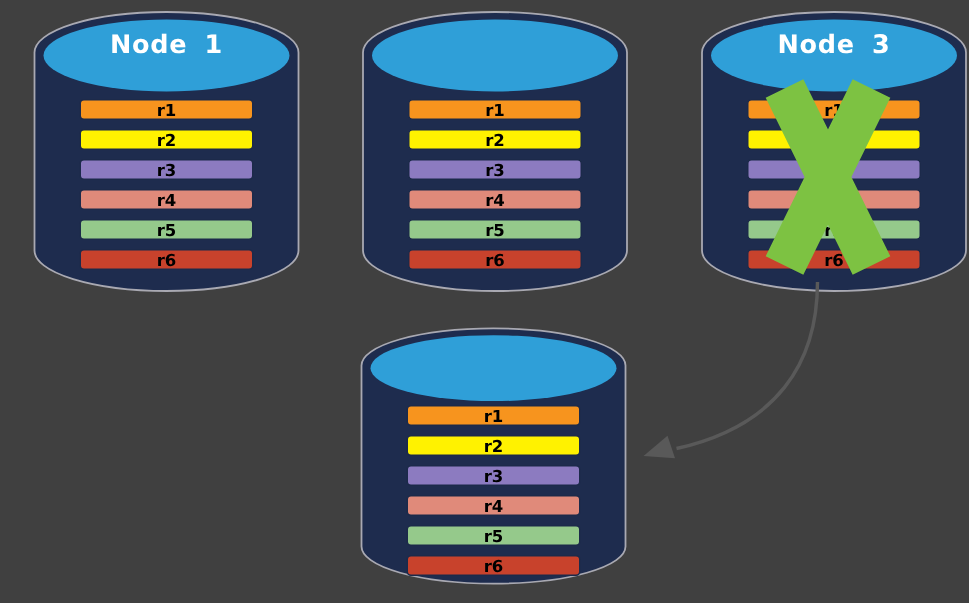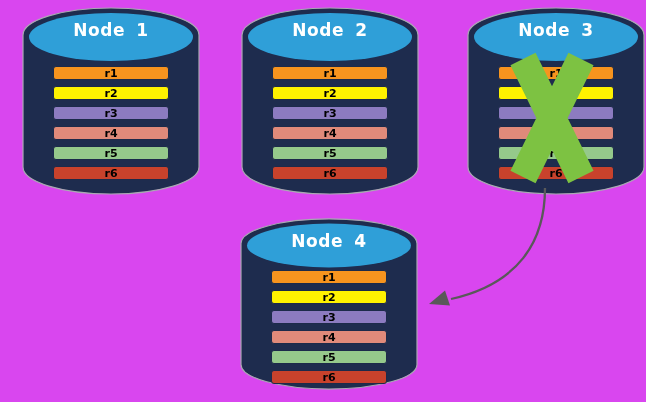--- a/index.html
+++ b/index.html
@@ -1,19 +1,19 @@
 <!DOCTYPE html>
 <html><head>
 <meta charset="utf-8">
 <style>
   html,body{margin:0;padding:0;background:#ffffff;}
   .canvas{
     position:relative;
     width:646px;height:402px;
-    background:#d946ef;
+    background:#404040;
     overflow:hidden;
     font-family:"DejaVu Sans","Liberation Sans",sans-serif;
   }
   .node{position:absolute;width:178px;height:188px;}
   .node--short{height:172px;}
   .cyl{position:absolute;left:0;top:0;width:100%;height:100%;}
   .cyl-body{stroke:#a9a9b2;stroke-width:1.2;}
   .node-title{
     position:absolute;left:0;top:13px;width:100%;
     text-align:center;
@@ -70,21 +70,20 @@
           <span>r6</span>
         </div>
     </div>
   </div>
 
   <div class="node" style="left:241px;top:7px">
     <svg class="cyl" viewBox="0 0 178 188" preserveAspectRatio="none">
       <path class="cyl-body" d="M1,28 A88,27 0 0 1 177,28 L177,160 A88,27 0 0 1 1,160 Z" style="fill: rgb(30, 44, 78);"></path>
       <ellipse cx="89" cy="30" rx="82" ry="24" style="fill: rgb(47, 159, 216);"></ellipse>
     </svg>
-    <div class="node-title">Node 2</div>
     <div class="bars">
       <div class="bar" style="background-color: rgb(247, 148, 30);">
           <span>r1</span>
         </div>
       <div class="bar" style="background-color: rgb(255, 242, 0);">
           <span>r2</span>
         </div>
       <div class="bar" style="background-color: rgb(140, 123, 192);">
           <span>r3</span>
         </div>
@@ -129,21 +128,20 @@
     <svg class="x-mark" viewBox="0 0 178 188">
       <path d="M56,52 L114,170 M114,52 L56,170" fill="none" stroke-width="28" stroke-linecap="butt" style="stroke: rgb(125, 194, 66);"></path>
     </svg>
   </div>
 
   <div class="node node--short" style="left:240px;top:218px">
     <svg class="cyl" viewBox="0 0 178 188" preserveAspectRatio="none">
       <path class="cyl-body" d="M1,28 A88,27 0 0 1 177,28 L177,160 A88,27 0 0 1 1,160 Z" style="fill: rgb(30, 44, 78);"></path>
       <ellipse cx="89" cy="30" rx="82" ry="24" style="fill: rgb(47, 159, 216);"></ellipse>
     </svg>
-    <div class="node-title">Node 4</div>
     <div class="bars">
       <div class="bar" style="background-color: rgb(247, 148, 30);">
           <span>r1</span>
         </div>
       <div class="bar" style="background-color: rgb(255, 242, 0);">
           <span>r2</span>
         </div>
       <div class="bar" style="background-color: rgb(140, 123, 192);">
           <span>r3</span>
         </div>

